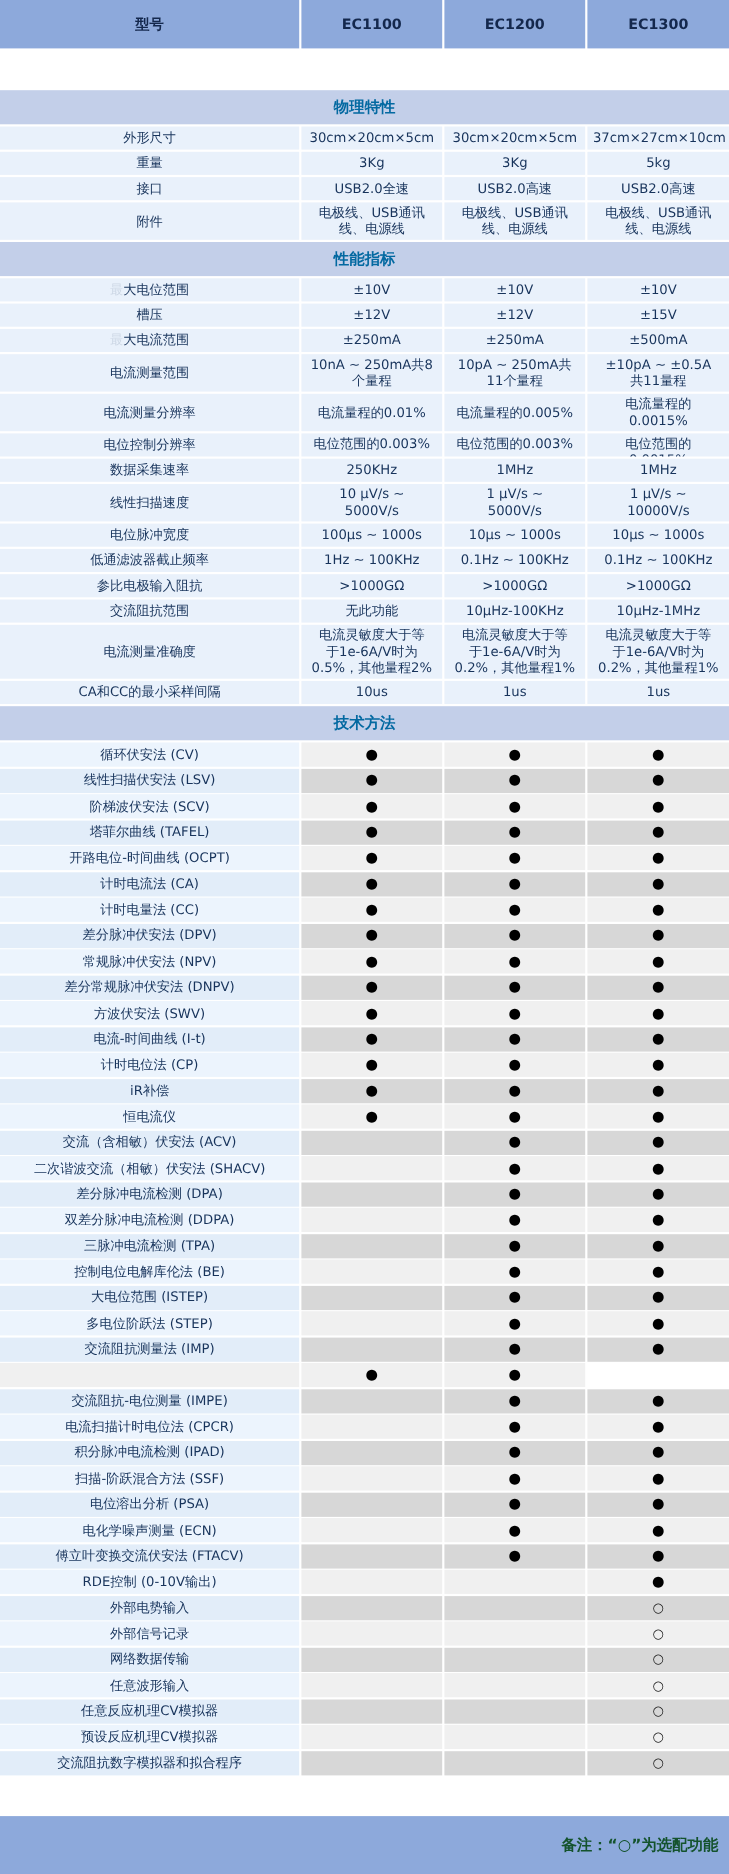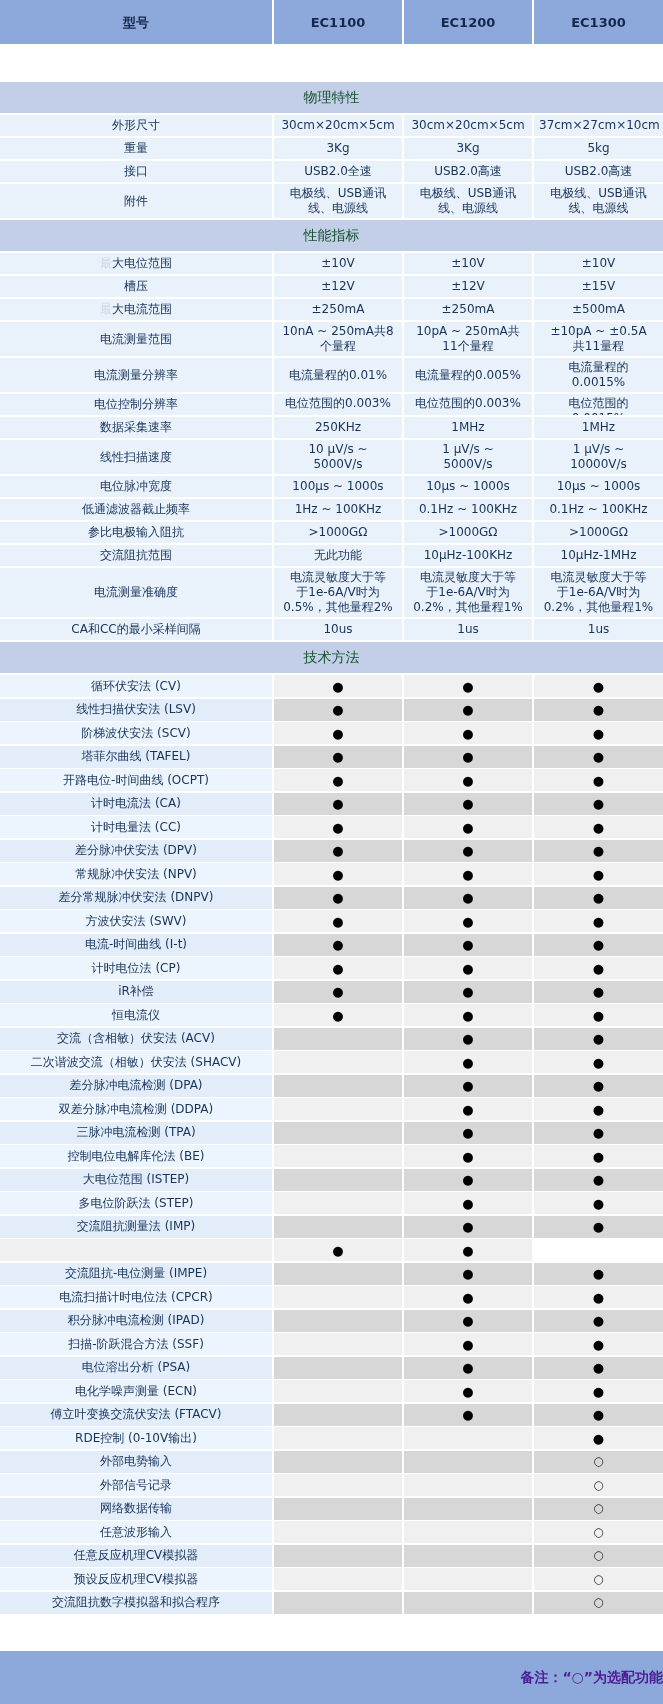--- a/index.html
+++ b/index.html
@@ -17,38 +17,38 @@
   body{font-family:"DejaVu Sans",sans-serif;color:var(--ink);}
   #app{width:663px;height:1704px;display:flex;flex-direction:column;background:#fff;overflow:hidden;gap:36px;}
   .trow{display:grid;grid-template-columns:272px 128px 128px 1fr;column-gap:2px;background:#fff;margin-bottom:2px;}
   .cell{display:flex;align-items:center;justify-content:center;text-align:center;
         padding:2px 5px;font-size:12px;line-height:15px;white-space:pre-line;min-height:21px;}
   
   .trow.header{margin-bottom:2px;}
   .header .cell{background:var(--header-blue);height:44px;font-weight:700;font-size:13px;color:#14284d;}
   
   .band{background:var(--band-blue);height:31px;display:flex;align-items:center;justify-content:center;
-        font-weight:400;font-size:14px;color:#14532d;margin-bottom:2px;}
+        font-weight:700;font-size:14px;color:#0369a1;margin-bottom:2px;}
   
   .spec .cell{background:var(--row-blue);}
   .spec .cell.lbl{font-weight:400;}
   .trow.clamp .cell.val{max-height:21px;overflow:hidden;align-items:flex-start;}
   
   .matrix{margin-bottom:1.5px;}
   .matrix .cell{min-height:22px;padding:1px 5px;}
   .matrix.even .cell.lbl{background:var(--lbl-even);}
   .matrix.odd  .cell.lbl{background:var(--lbl-odd);}
   .matrix.even .cell.val{background:var(--gray-even);}
   .matrix.odd  .cell.val{background:var(--gray-odd);}
   .cell.dot{font-size:13px;color:#000;font-weight:700;}
   .cell.circ{font-size:12px;color:#222;}
   .faint{opacity:0.14;}
   
   #footer{background:var(--header-blue);flex:1;min-height:48px;display:flex;align-items:center;
-          justify-content:flex-end;font-weight:700;font-size:14px;color:#4c1d95;}
+          justify-content:flex-end;padding-right:10px;font-weight:700;font-size:14px;color:#14532d;}
 </style>
 </head>
 <body>
 
 <div id="app">
   <div class="trow header">
     <div class="cell">型号</div>
     <div class="cell">EC1100</div>
     <div class="cell">EC1200</div>
     <div class="cell">EC1300</div>

